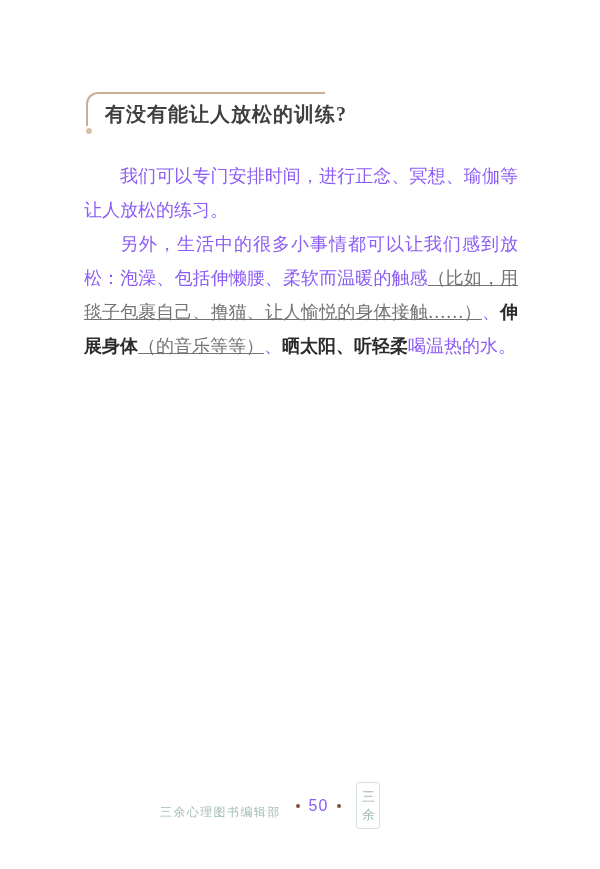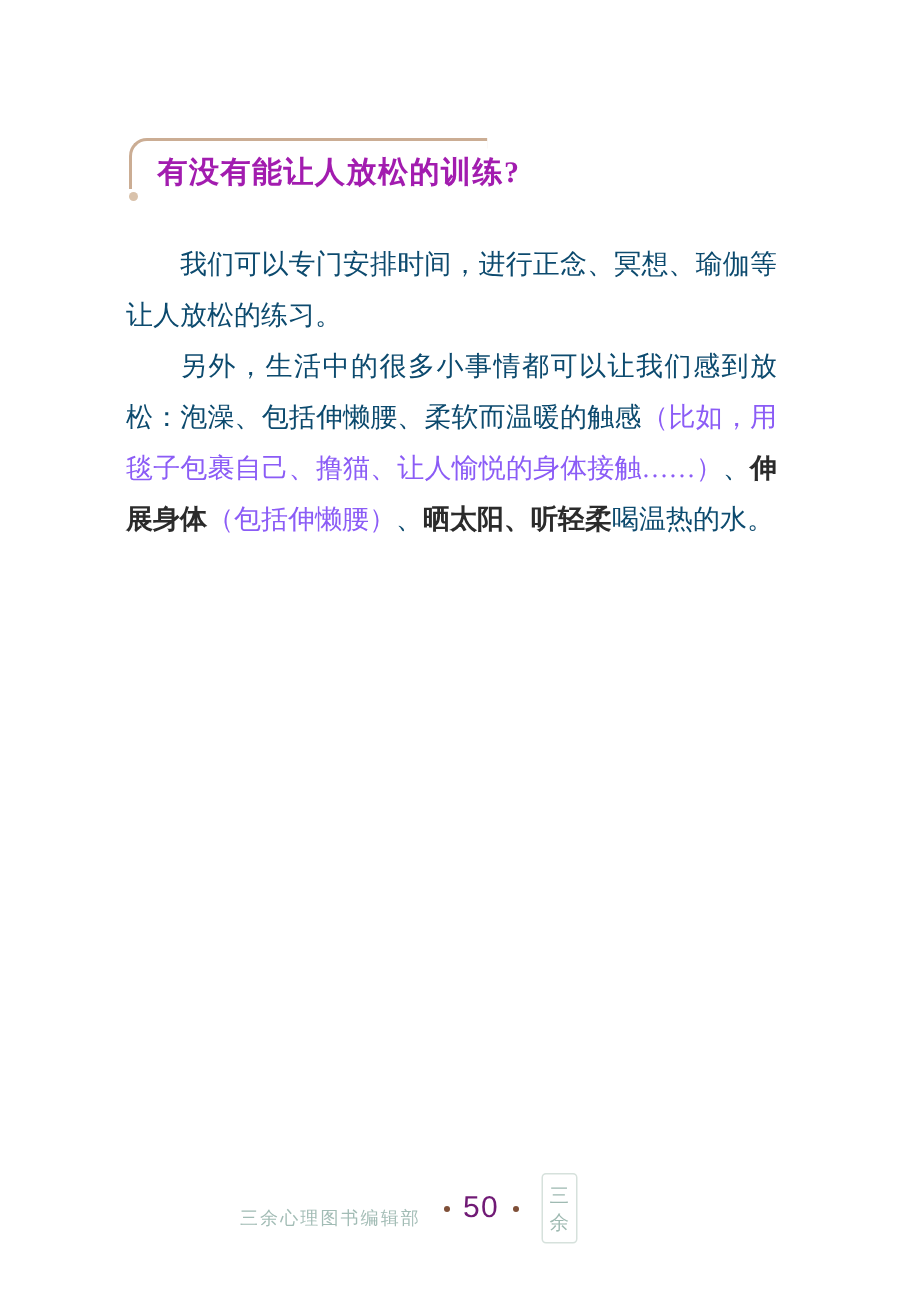--- a/index.html
+++ b/index.html
@@ -38,42 +38,42 @@
     height: 6px;
     border-radius: 50%;
     background: #d9c2ab;
   }
   .heading-text {
     position: absolute;
     left: 19px;
     top: 9px;
     font-size: 20px;
     font-weight: bold;
-    color: #a21caf;
+    color: #404040;
     letter-spacing: 1px;
     white-space: nowrap;
   }
 
   
   .body-text {
     position: absolute;
     left: 84px;
     top: 159px;
     width: 434px;
     font-size: 18px;
     line-height: 34px;
     color: #383838;
     text-align: justify;
   }
   .para {
     text-indent: 2em;
     margin: 0;
   }
-  .seg-regular { color: #0c4a6e; }
-  .seg-light   { color: #8b5cf6; font-weight: 300; }
+  .seg-regular { color: #8b5cf6; }
+  .seg-light   { color: #737373; font-weight: 300; text-decoration: underline; }
   .seg-bold    { color: #2b2b2b; font-weight: bold; }
 
   
   .footer {
     position: absolute;
     left: 160px;
     top: 782px;
     display: flex;
     align-items: center;
     gap: 15px;
@@ -99,22 +99,22 @@
     align-items: center;
     gap: 9px;
   }
   .dot {
     width: 4px;
     height: 4px;
     border-radius: 50%;
     background: #7f4f38;
   }
   .page-number {
-    font-size: 20px;
-    color: #701a75;
+    font-size: 16px;
+    color: #8b5cf6;
     letter-spacing: 1px;
   }
   .logo-seal {
     width: 24px;
     height: 47px;
     border: 1px solid #d6e1dc;
     border-radius: 3px;
     display: flex;
     flex-direction: column;
     align-items: center;
@@ -132,21 +132,21 @@
 
 <div class="heading-block">
   <div class="bracket">
     <div class="bracket-dot"></div>
   </div>
   <div class="heading-text">有没有能让人放松的训练?</div>
 </div>
 
 <div class="body-text">
     <p class="para"><span class="seg-regular">我们可以专门安排时间，进行正念、冥想、瑜伽等让人放松的练习。</span></p>
-    <p class="para"><span class="seg-regular">另外，生活中的很多小事情都可以让我们感到放松：泡澡、包括伸懒腰、柔软而温暖的触感</span><span class="seg-light">（比如，用毯子包裹自己、撸猫、让人愉悦的身体接触……）</span><span class="seg-regular">、</span><span class="seg-bold">伸展身体</span><span class="seg-light">（包括伸懒腰）</span><span class="seg-regular">、</span><span class="seg-bold">晒太阳、听轻柔</span><span class="seg-regular">喝温热的水。</span></p>
+    <p class="para"><span class="seg-regular">另外，生活中的很多小事情都可以让我们感到放松：泡澡、包括伸懒腰、柔软而温暖的触感</span><span class="seg-light">（比如，用毯子包裹自己、撸猫、让人愉悦的身体接触……）</span><span class="seg-regular">、</span><span class="seg-bold">伸展身体</span><span class="seg-light">（的音乐等等）</span><span class="seg-regular">、</span><span class="seg-bold">晒太阳、听轻柔</span><span class="seg-regular">喝温热的水。</span></p>
   </div>
 
 <div class="footer">
   <div class="publisher">
     <div class="publisher-line2">三余心理图书编辑部</div>
   </div>
   <div class="page-no-group">
     <span class="dot"></span>
     <span class="page-number">50</span>
     <span class="dot"></span>

